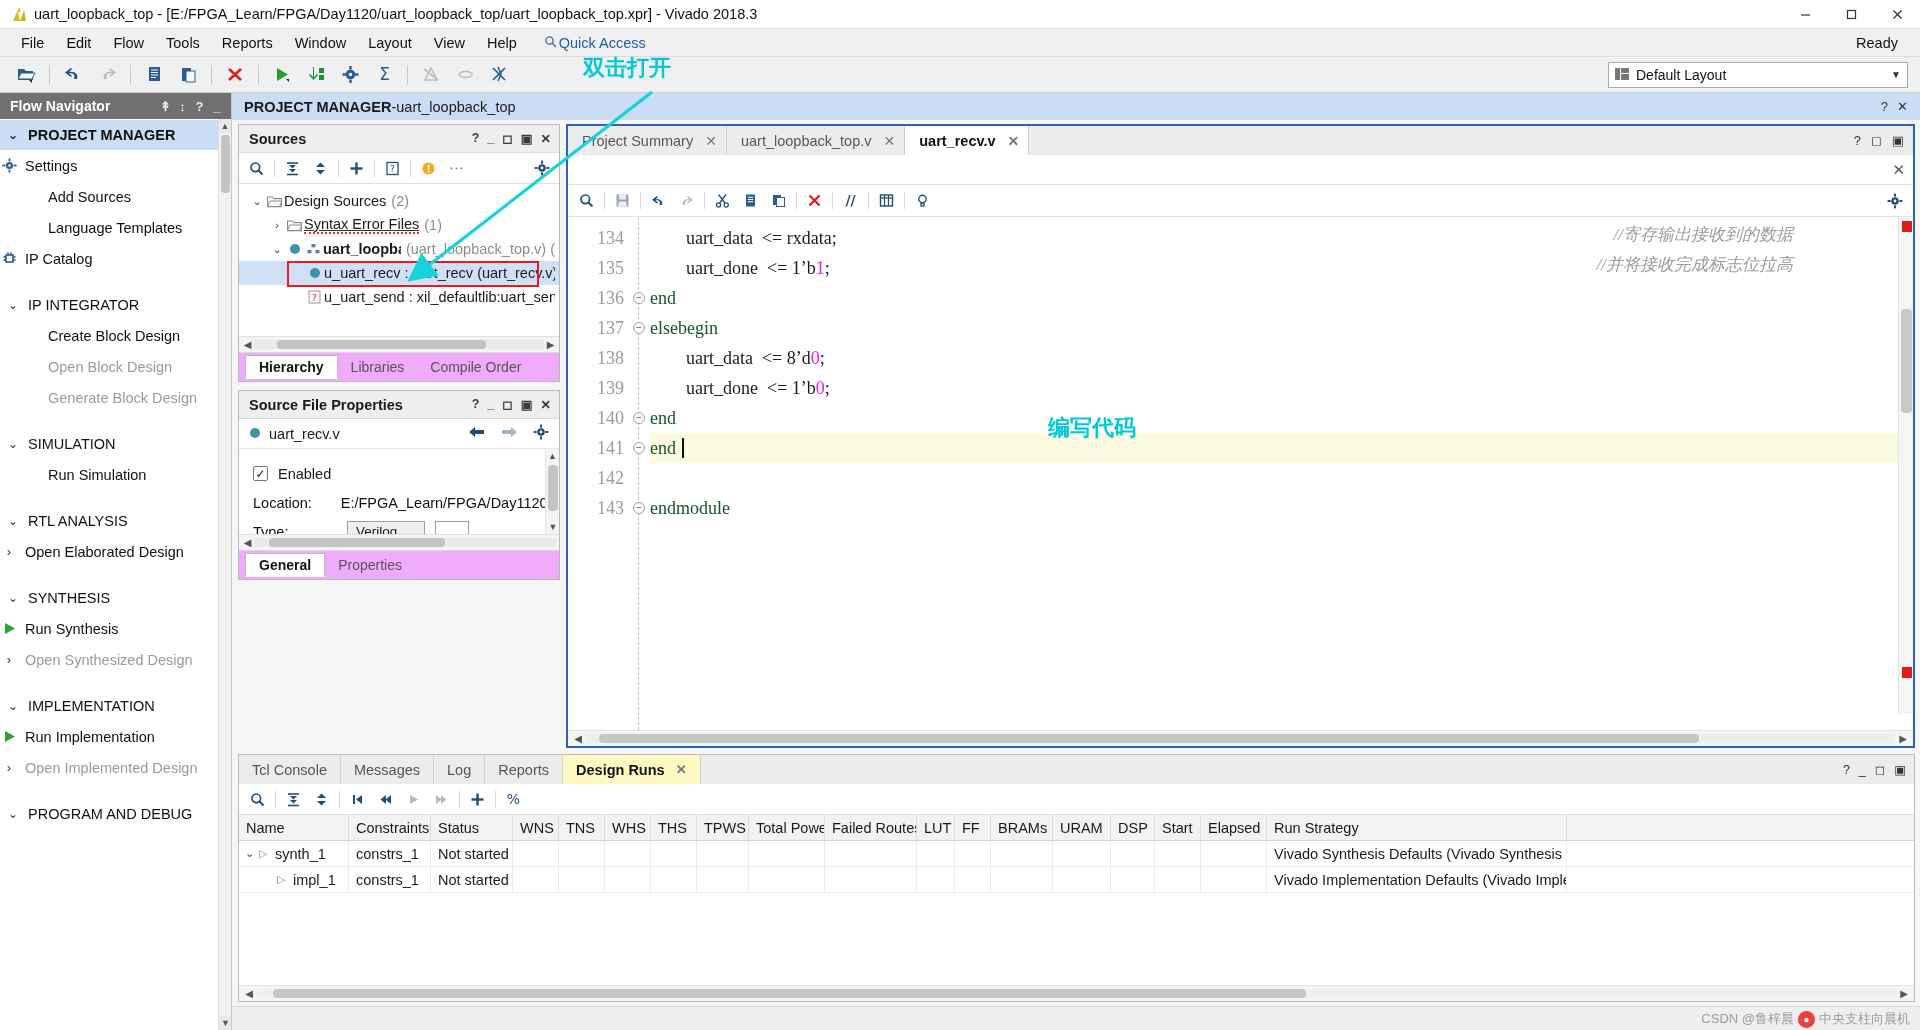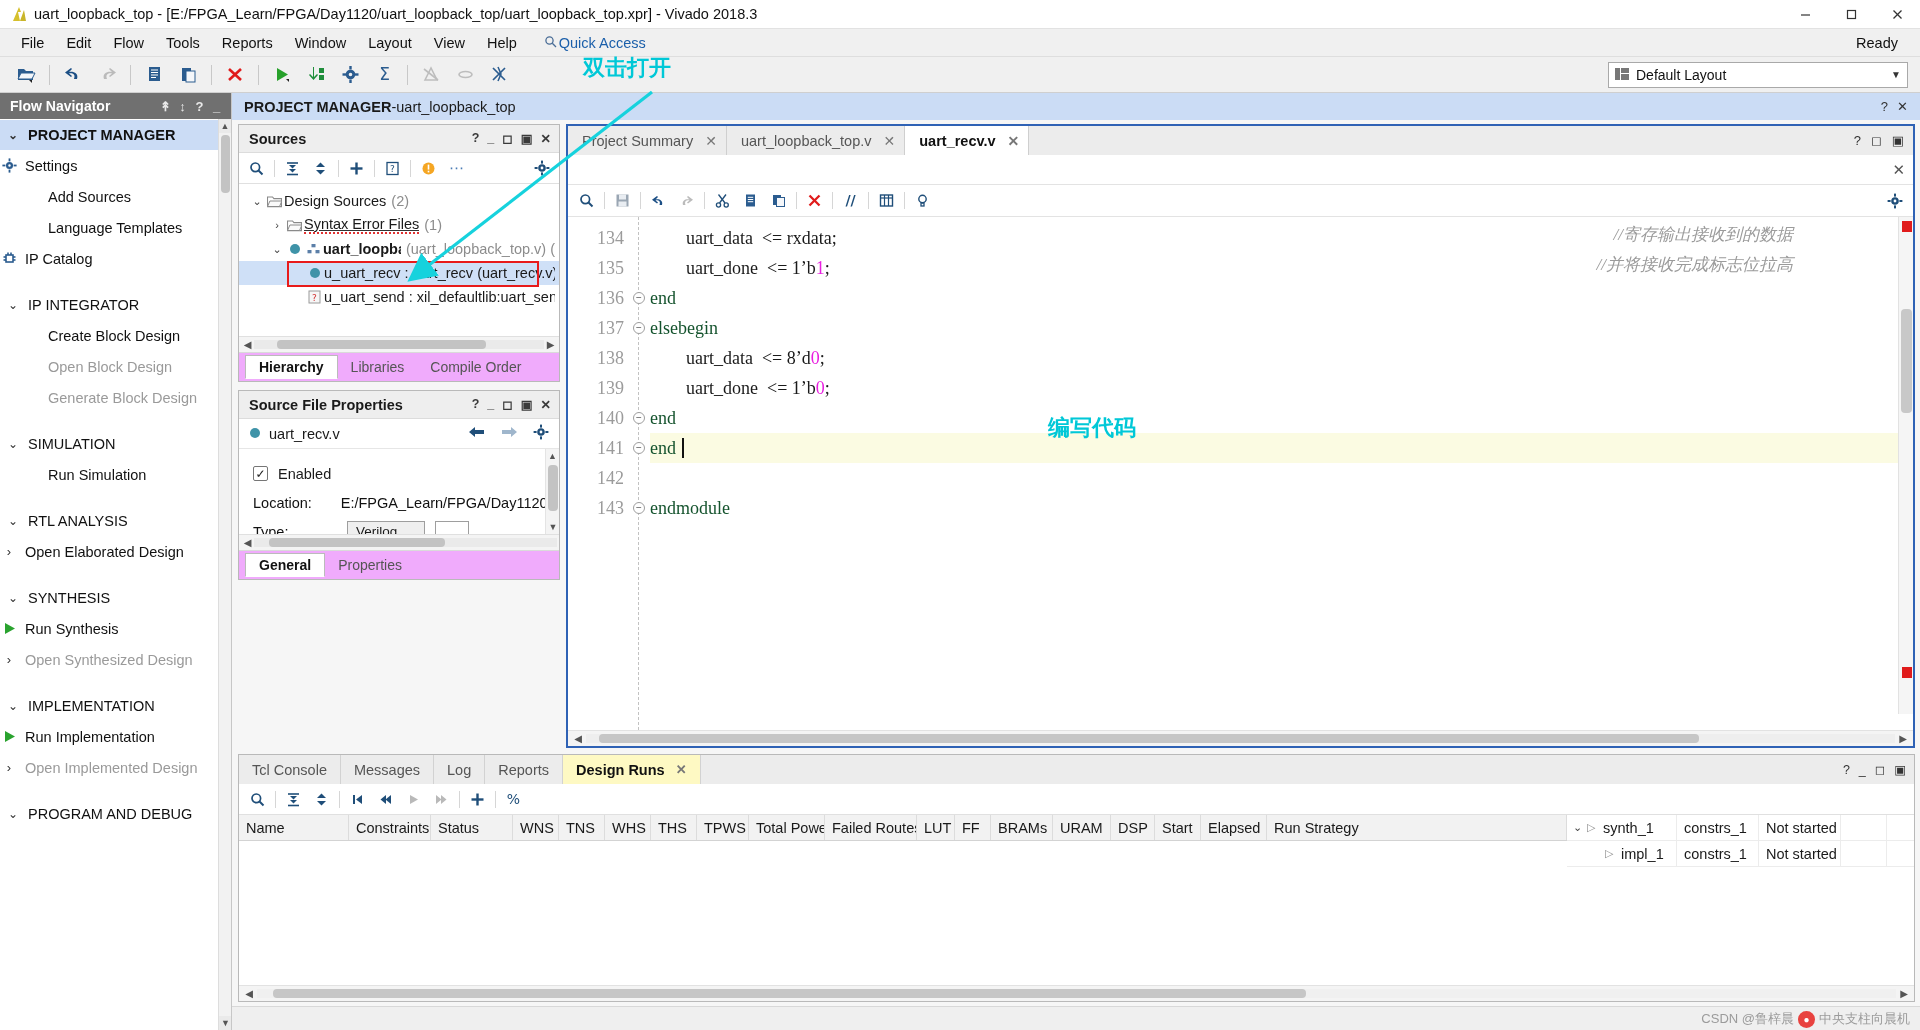--- a/index.html
+++ b/index.html
@@ -143,21 +143,21 @@
 
   
   .dock{height:248px;flex:0 0 auto;border:1px solid #b9b9b9;background:#fff;display:flex;flex-direction:column;margin:0 0 0 0;}
   .dtabs{height:29px;background:#ececec;display:flex;align-items:stretch;}
   .dtab{display:flex;align-items:center;padding:0 13px;font-size:14.5px;color:#555;border-right:1px solid #d2d2d2;gap:11px;}
   .dtab.active{background:#fef9c3;color:#111;font-weight:bold;}
   .dtab .x{color:#777;font-size:13px;}
   .dtabs .grow{flex:1;background:#ececec;}
   .dtabs .ic{display:flex;align-items:center;gap:9px;padding:0 8px;color:#333;font-size:12.5px;}
   .dtools{height:31px;display:flex;align-items:center;padding:0 5px;border-bottom:1px solid #e0e0e0;gap:1px;}
-  .table{flex:1;overflow:hidden;display:flex;flex-direction:row;}
+  .table{flex:1;overflow:hidden;display:flex;flex-direction:column;}
   .thead{display:flex;height:26px;background:#f2f2f2;border-bottom:1px solid #d3d3d3;font-size:14.5px;}
   .th{padding:3px 7px;border-right:1px solid #dcdcdc;white-space:nowrap;overflow:hidden;display:flex;align-items:center;}
   .tr{display:flex;height:26px;font-size:14.5px;border-bottom:1px solid #ececec;}
   .td{padding:3px 7px;border-right:1px solid #ececec;white-space:nowrap;overflow:hidden;display:flex;align-items:center;}
   .tbodyfill{flex:1;}
   .dhs{height:16px;background:#f4f4f4;border-top:1px solid #e2e2e2;display:flex;align-items:center;padding:0 2px;}
 
   
   .statusbar{height:24px;background:#efefef;border-top:1px solid #d8d8d8;display:flex;align-items:center;justify-content:flex-end;padding-right:8px;gap:6px;flex:0 0 auto;font-size:13px;color:#888;}
 

